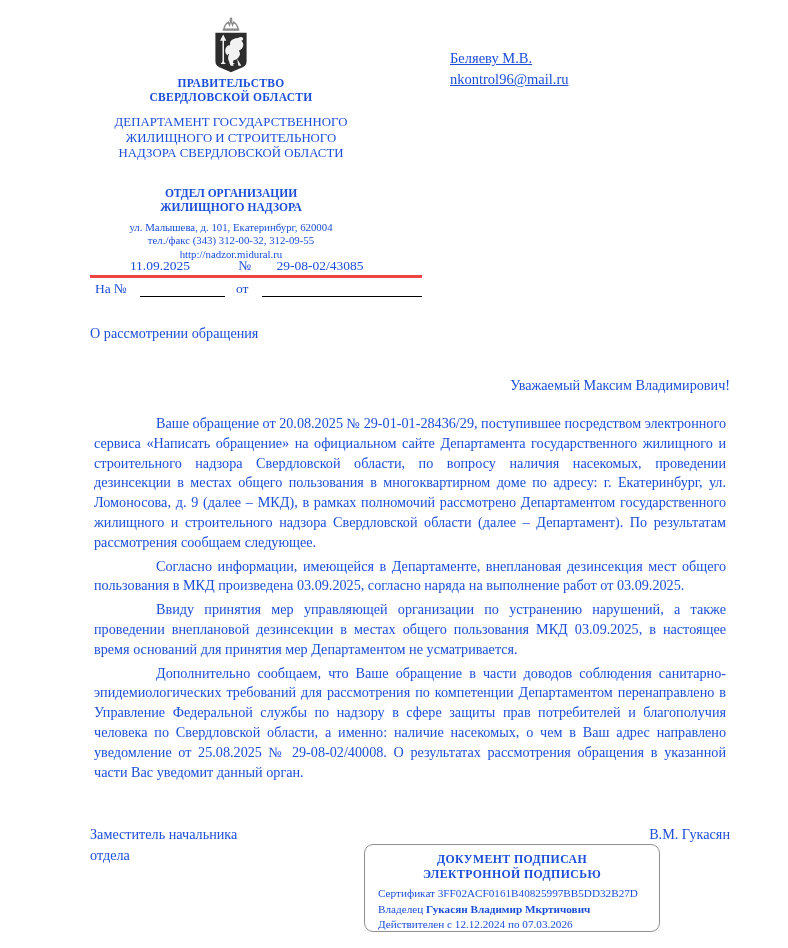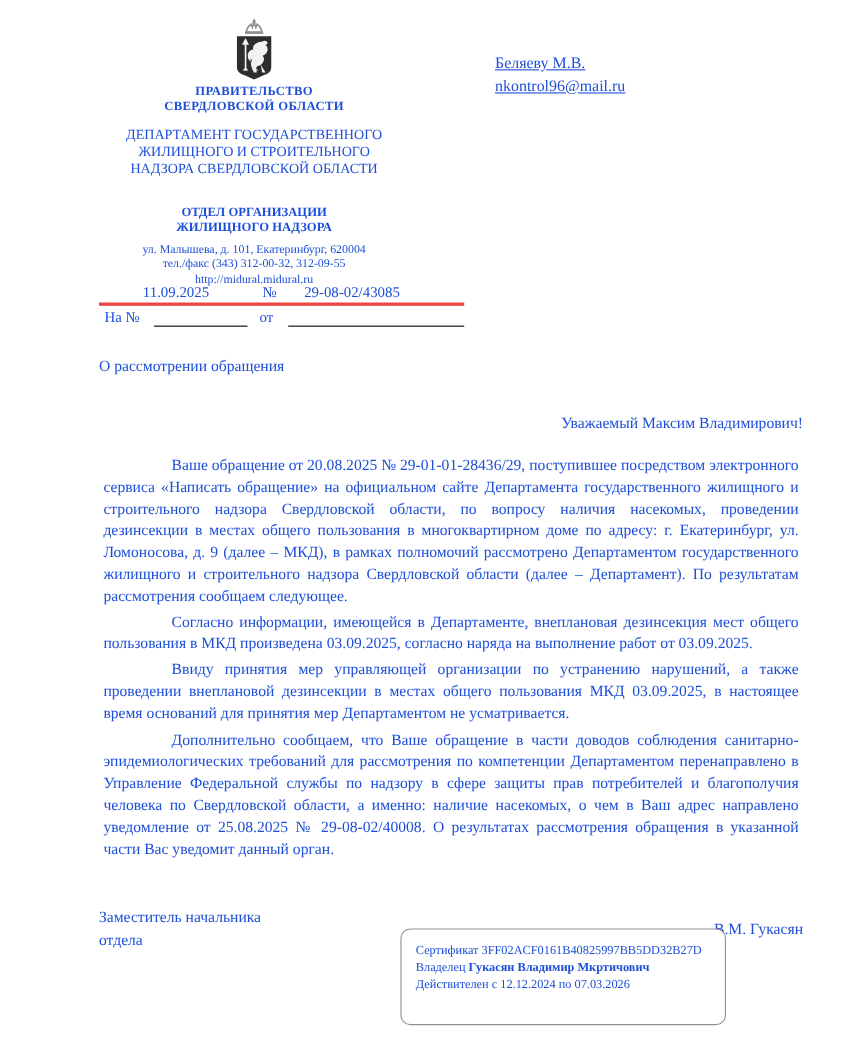--- a/index.html
+++ b/index.html
@@ -34,21 +34,21 @@
 
   
   .subject    { position:absolute; left:90px; top:325px; font-size:14.2px; }
   .salutation { position:absolute; left:90px; top:377px; width:640px; text-align:right; font-size:14.2px; }
   .body-text  { position:absolute; left:90px; top:410px; width:640px;
                 font-size:14.2px; line-height:19.8px; text-align:justify; }
   .body-text p { margin:4px; text-indent:62px; }
 
   
   .signature { position:absolute; left:90px; top:824px; width:640px;
-               display:flex; justify-content:space-between; align-items:center;
+               display:flex; justify-content:space-between; align-items:flex-start;
                font-size:14.2px; line-height:21px; }
 
   
   .stamp { position:absolute; left:364px; top:844px; width:296px; height:88px;
            border:1px solid #8f8f8f; border-radius:9px; box-sizing:border-box;
            padding-top:7px; background:#fff; }
   .stamp-title { text-align:center; font-weight:bold; font-size:11.8px;
                  line-height:14.5px; letter-spacing:.4px; }
   .stamp-details { margin-top:5px; padding:0 13px; font-size:11.2px; line-height:15.5px; }
   .stamp-details .bold { font-weight:bold; }
@@ -86,21 +86,21 @@
       <div>ЖИЛИЩНОГО И СТРОИТЕЛЬНОГО</div>
       <div>НАДЗОРА СВЕРДЛОВСКОЙ ОБЛАСТИ</div>
     </div>
     <div class="unit">
       <div>ОТДЕЛ ОРГАНИЗАЦИИ</div>
       <div>ЖИЛИЩНОГО НАДЗОРА</div>
     </div>
     <div class="addr">
       <div>ул. Малышева, д. 101, Екатеринбург, 620004</div>
       <div>тел./факс (343) 312-00-32, 312-09-55</div>
-      <div>http://midural.midural.ru</div>
+      <div>http://nadzor.midural.ru</div>
     </div>
   </div>
 
   <div class="recipient">
     <div>Беляеву М.В.</div>
     <div>nkontrol96@mail.ru</div>
   </div>
 
   <div class="refs">
     <div class="ref-row1">
@@ -129,20 +129,24 @@
 
   <div class="signature">
     <div>
       <div>Заместитель начальника</div>
       <div>отдела</div>
     </div>
     <div>В.М. Гукасян</div>
   </div>
 
   <div class="stamp">
+    <div class="stamp-title">
+      <div>ДОКУМЕНТ ПОДПИСАН</div>
+      <div>ЭЛЕКТРОННОЙ ПОДПИСЬЮ</div>
+    </div>
     <div class="stamp-details">
       <div>
         <span>Сертификат</span>
         <span>3FF02ACF0161B40825997BB5DD32B27D</span>
       </div>
       <div>
         <span>Владелец</span>
         <span class="bold">Гукасян Владимир Мкртичович</span>
       </div>
       <div>Действителен с 12.12.2024 по 07.03.2026</div>

